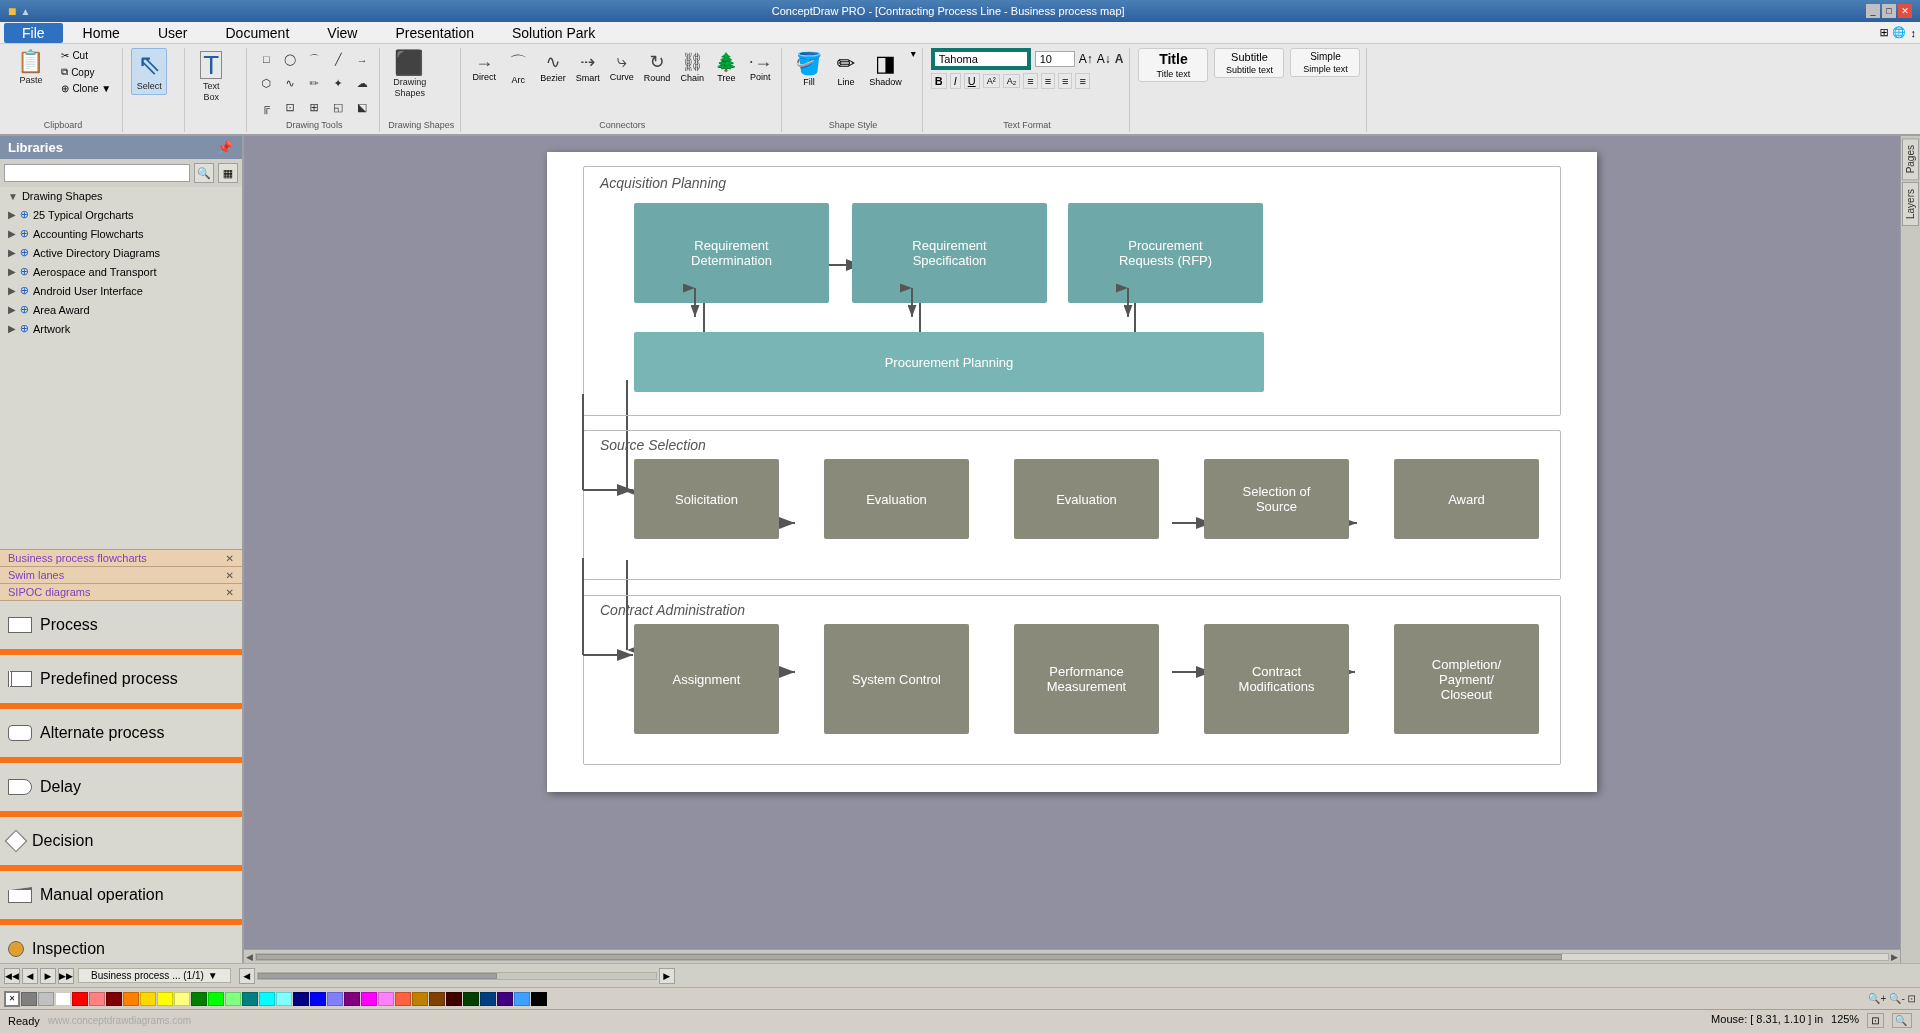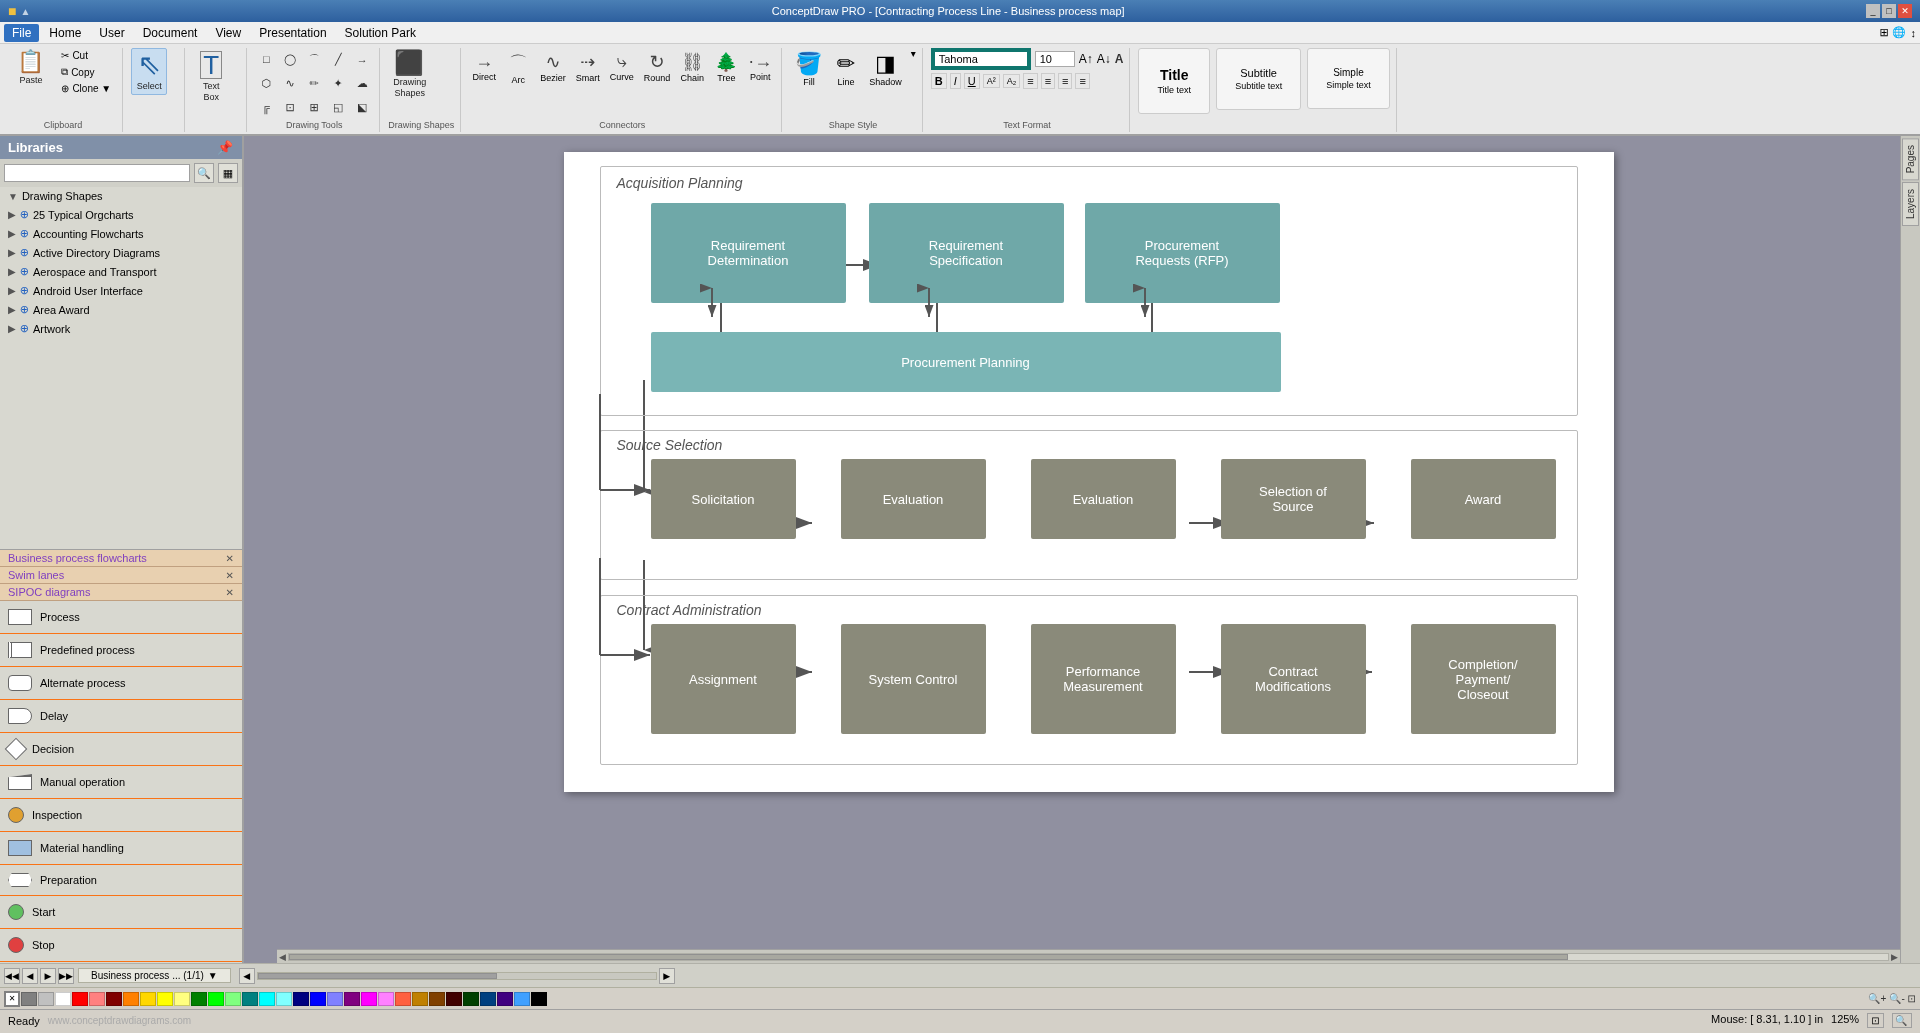--- a/index.html
+++ b/index.html
@@ -30,23 +30,23 @@
     #menu-bar {
       height: 22px;
       background: #f0f0f0;
       display: flex;
       align-items: center;
       border-bottom: 1px solid #ccc;
       padding: 0 4px;
       gap: 2px;
     }
     #menu-bar .menu-item {
-      padding: 2px 8px;
-      cursor: pointer;
-      font-size: 12px;
+      padding: 2px 18px;
+      cursor: pointer;
+      font-size: 14px;
       border-radius: 2px;
     }
     #menu-bar .menu-item.active { background: #3070c0; color: white; }
 
     
     #ribbon {
       background: #e8e8e8;
       border-bottom: 2px solid #a0a0a0;
     }
     #ribbon-content {
@@ -175,21 +175,21 @@
       padding: 1px 4px;
       font-size: 11px;
       width: 40px;
     }
 
     
     .text-style-panel {
       display: flex;
       flex-direction: column;
       gap: 2px;
-      padding: 18px;
+      padding: 2px;
       background: #f5f5f5;
       border: 1px solid #ccc;
       border-radius: 3px;
       cursor: pointer;
       min-width: 70px;
       align-items: center;
       justify-content: center;
       font-size: 11px;
     }
 
@@ -278,25 +278,25 @@
     }
 
     
     #shape-list {
       overflow-y: auto;
       background: #d8d8d0;
     }
     .shape-item {
       display: flex;
       align-items: center;
-      padding: 8px 8px;
-      font-size: 11px;
+      padding: 15px 8px;
+      font-size: 16px;
       cursor: pointer;
       gap: 8px;
-      border-bottom: 1px solid #f97316;
+      border-bottom: 6px solid #f97316;
     }
     .shape-icon {
       width: 24px; height: 16px;
       border: 1.5px solid #666;
       background: white;
       display: inline-flex;
       align-items: center;
       justify-content: center;
       font-size: 8px;
     }
@@ -307,21 +307,20 @@
     .shape-icon.rounded { border-radius: 4px; }
 
     
     #canvas-area {
       flex: 1;
       background: #9090a0;
       overflow: hidden;
       position: relative;
       display: flex;
       flex-direction: column;
-      padding-left: 33px;
     }
     #canvas-scroll {
       flex: 1;
       overflow: auto;
       position: relative;
     }
     #canvas {
       width: 1080px;
       height: 640px;
       background: white;

